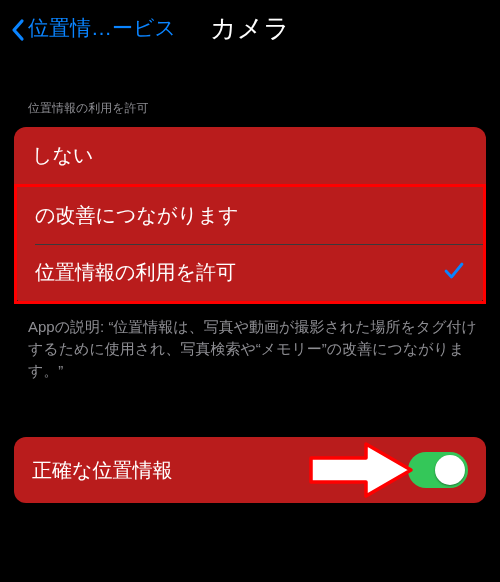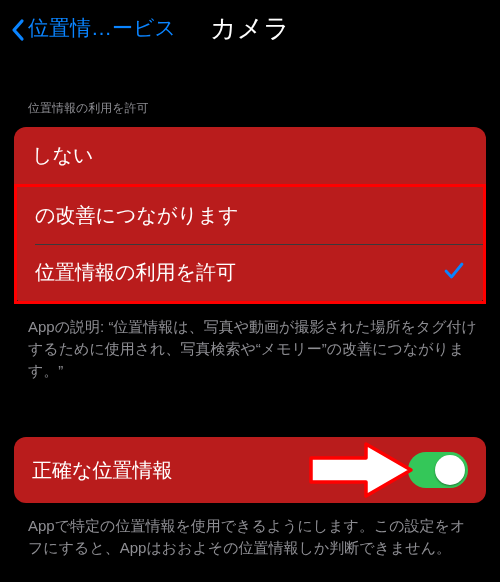--- a/index.html
+++ b/index.html
@@ -94,15 +94,14 @@
         <div class="knob"></div>
       </div>
       <svg class="arrow-overlay" style="right:70px; top:50%; transform:translateY(-50%);" width="110" height="60" viewBox="0 0 110 60">
         <g>
           <path d="M5 18 L60 18 L60 4 L105 30 L60 56 L60 42 L5 42 Z" fill="#ffffff" stroke="#ff0000" stroke-width="3.5" stroke-linejoin="round"></path>
         </g>
       </svg>
     </div>
   </div>
 
-  <div class="footer">Appで特定の位置情報を使用できるようにします。この設定をオフにすると、Appはおおよその位置情報しか判断できません。</div>
 
 </div>
 
 </body></html>

